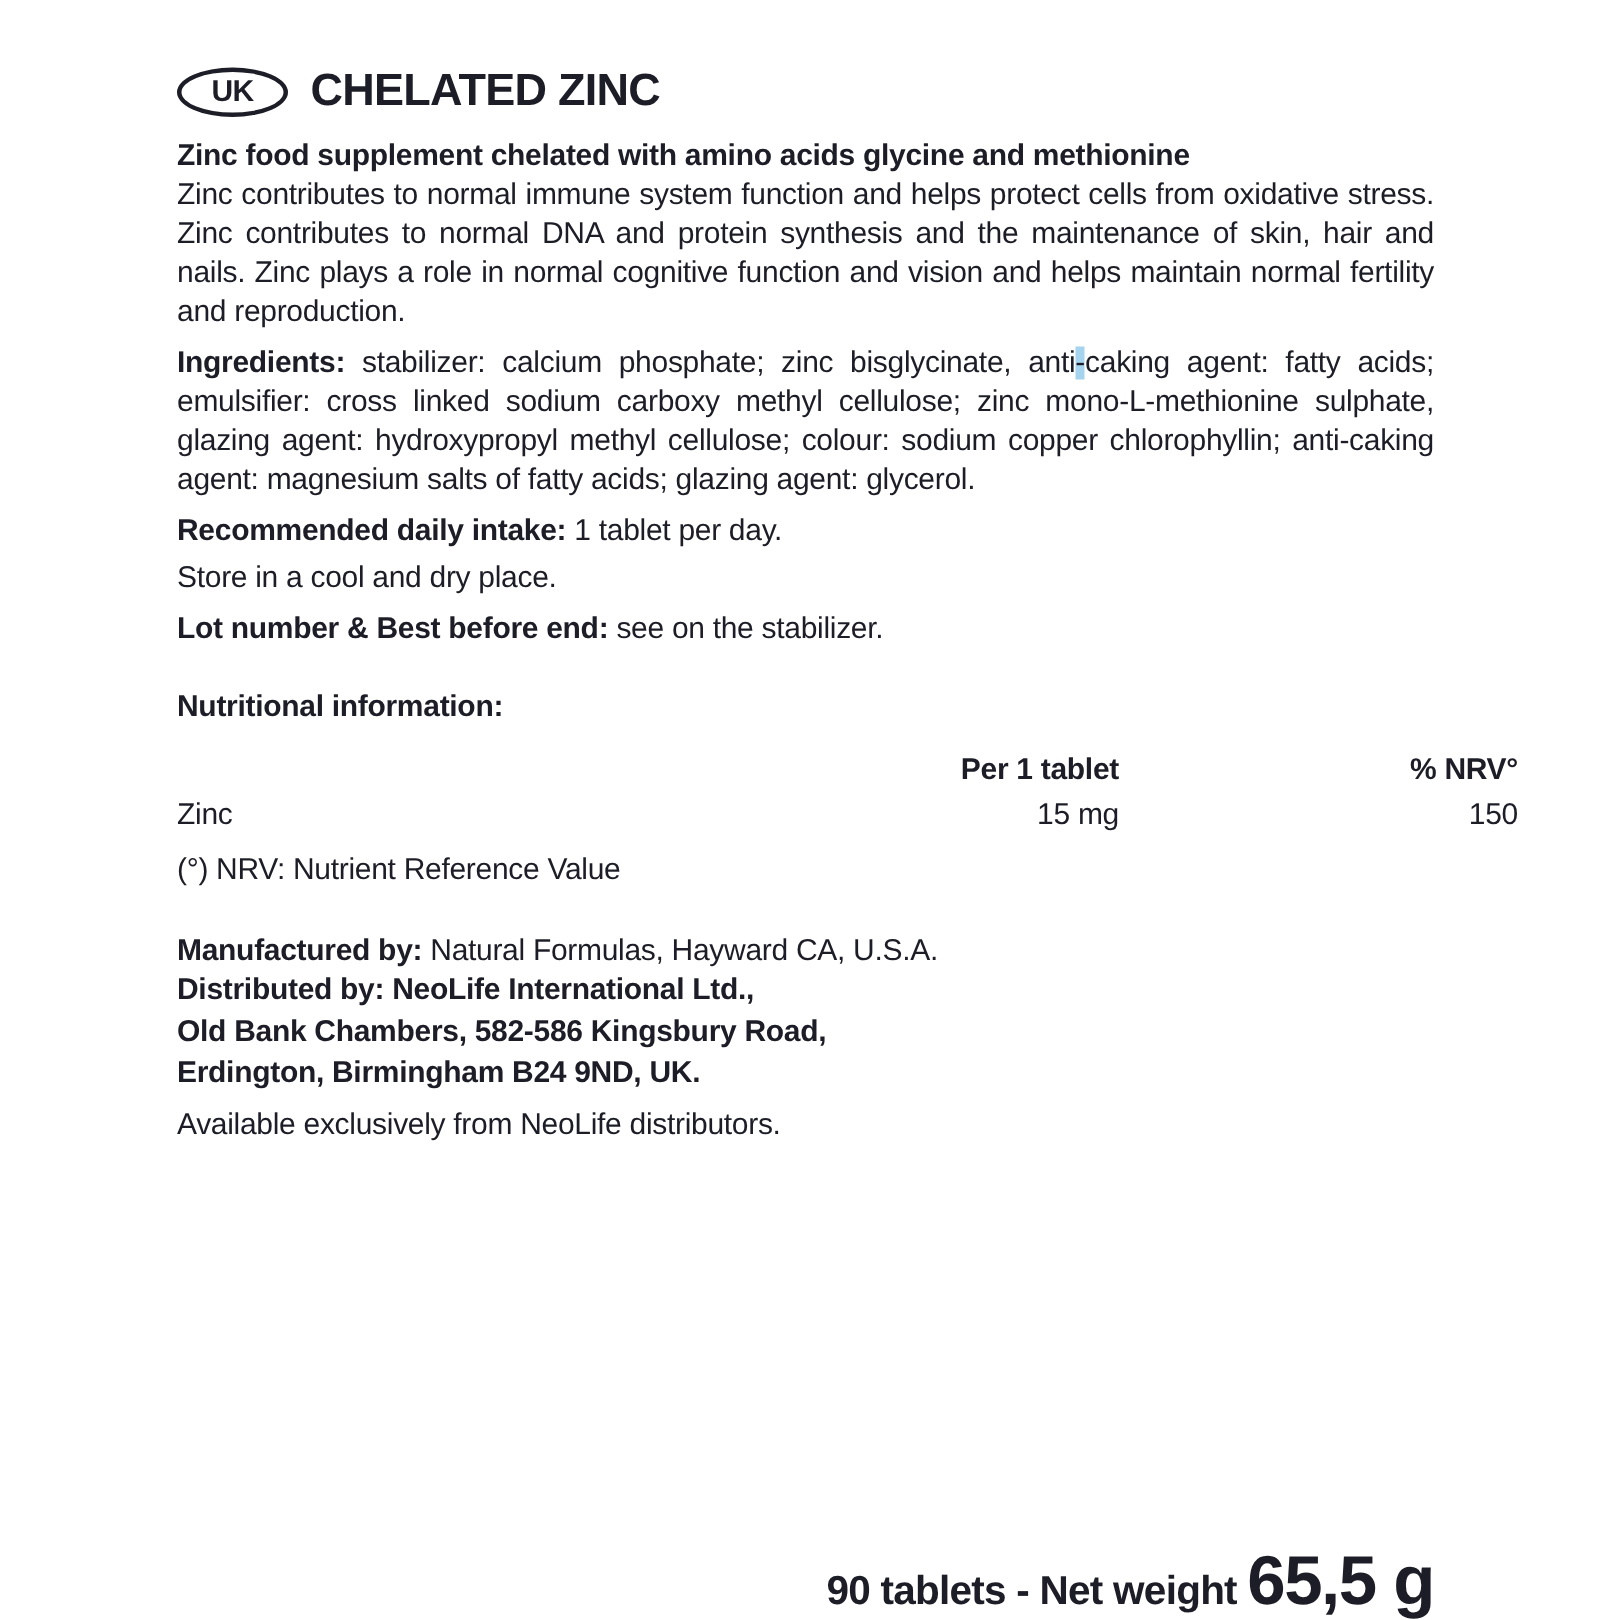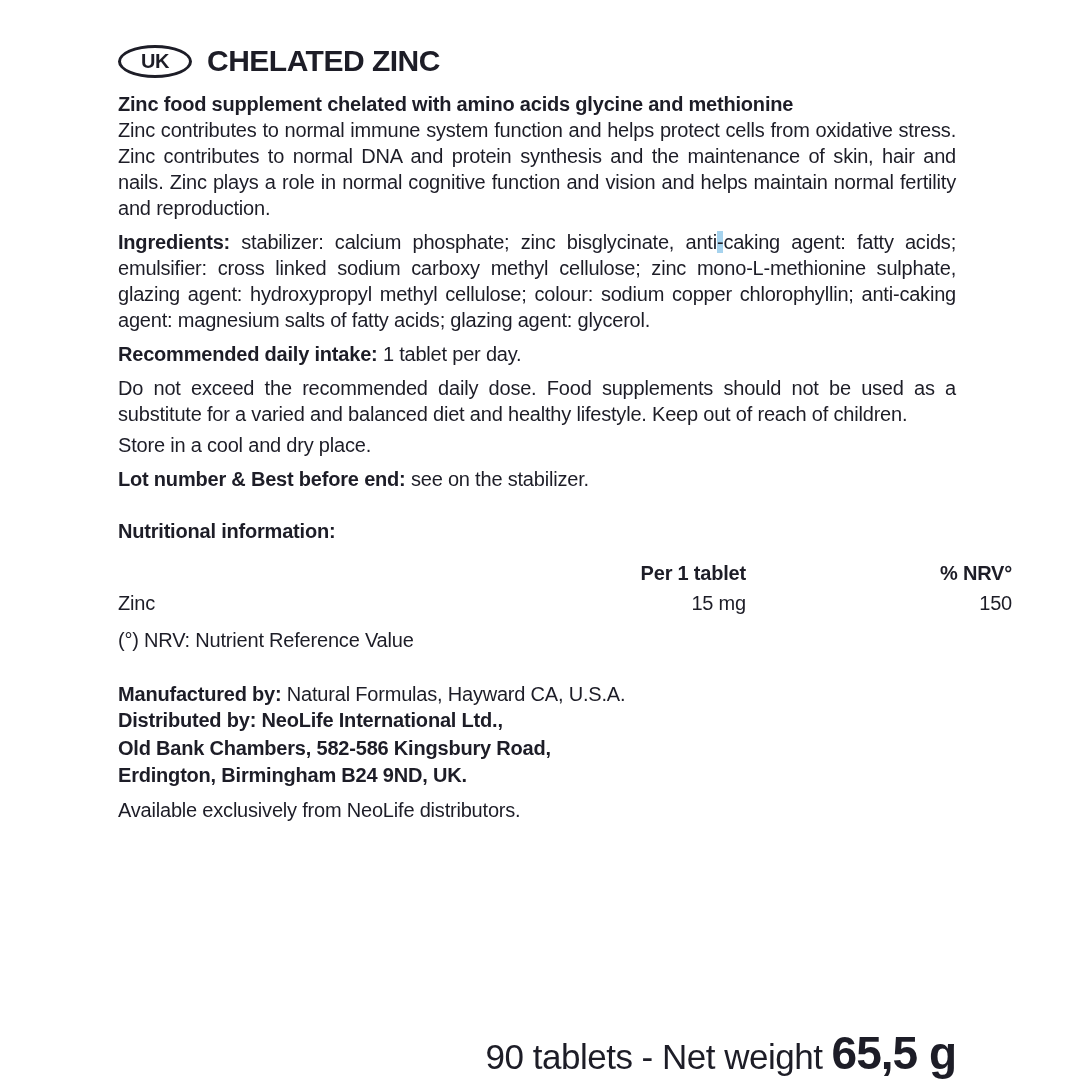--- a/index.html
+++ b/index.html
@@ -53,42 +53,41 @@
   .footnote { margin-top:9px; }
   .manufacturer { margin-top:28px; }
   .dist-line { line-height:27.5px; font-weight:bold; }
   .availability { margin-top:7px; }
   .footer {
     position:absolute;
     right:124px; bottom:0px;
     display:flex; align-items:baseline;
     white-space:pre;
   }
-  .f-small { font-weight:normal; font-size:35px; letter-spacing:-0.5px; }
+  .f-small { font-weight:bold; font-size:27px; letter-spacing:-0.5px; }
   .f-big { font-weight:bold; font-size:46px; letter-spacing:-1px; }
 </style>
 </head>
 <body>
 
 <div class="page">
 
   <div class="header-row">
     <span class="badge">UK</span>
     <h1 class="title">CHELATED ZINC</h1>
   </div>
 
   <p class="subtitle">Zinc food supplement chelated with amino acids glycine and methionine</p>
 
   <p class="just">Zinc contributes to normal immune system function and helps protect cells from oxidative stress. Zinc contributes to normal DNA and protein synthesis and the maintenance of skin, hair and nails. Zinc plays a role in normal cognitive function and vision and helps maintain normal fertility and reproduction.</p>
 
   <p class="just m-sm"><span class="bold">Ingredients:</span><span> stabilizer: calcium phosphate; zinc bisglycinate, anti</span><span class="hl">-</span><span>caking agent: fatty acids; emulsifier: cross linked sodium carboxy methyl cellulose; zinc mono-L-methionine sulphate, glazing agent: hydroxypropyl methyl cellulose; colour: sodium copper chlorophyllin; anti-caking agent: magnesium salts of fatty acids; glazing agent: glycerol.</span></p>
 
   <p class="m-sm"><span class="bold">Recommended daily intake:</span><span> 1 tablet per day.</span></p>
 
-  <p class="just m-sm">Do not exceed the recommended daily dose. Food supplements should not be used as a substitute for a varied and balanced diet and healthy lifestyle. Keep out of reach of children.</p>
 
   <p class="m-xs">Store in a cool and dry place.</p>
 
   <p class="m-sm"><span class="bold">Lot number &amp; Best before end:</span><span> see on the stabilizer.</span></p>
 
   <p class="nutri-heading">Nutritional information:</p>
 
   <div class="ntable">
     <div class="nrow">
       <span class="c1"></span>

